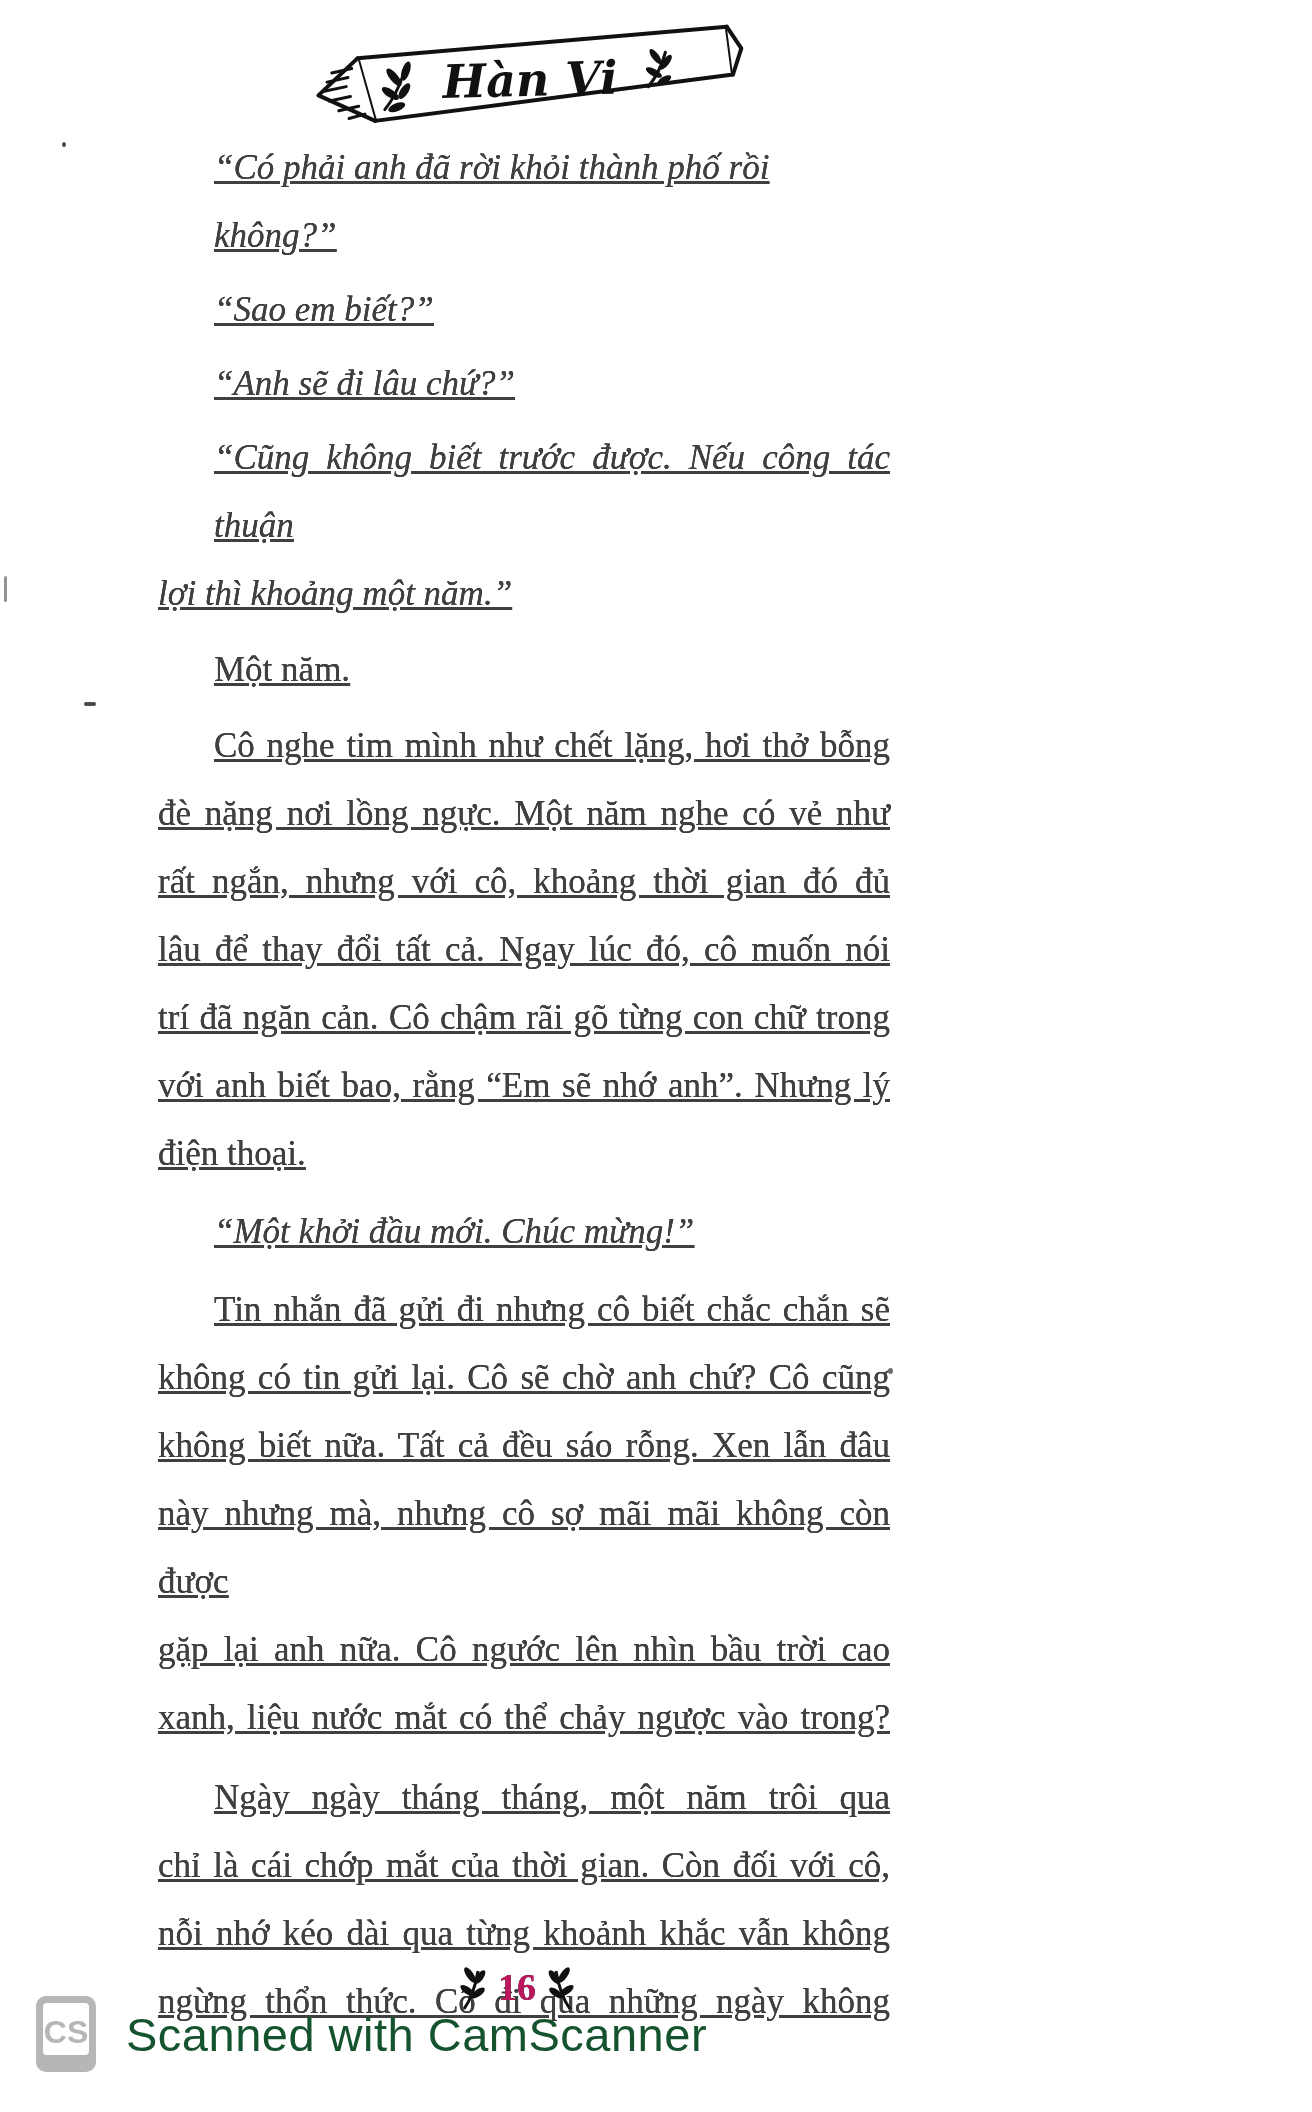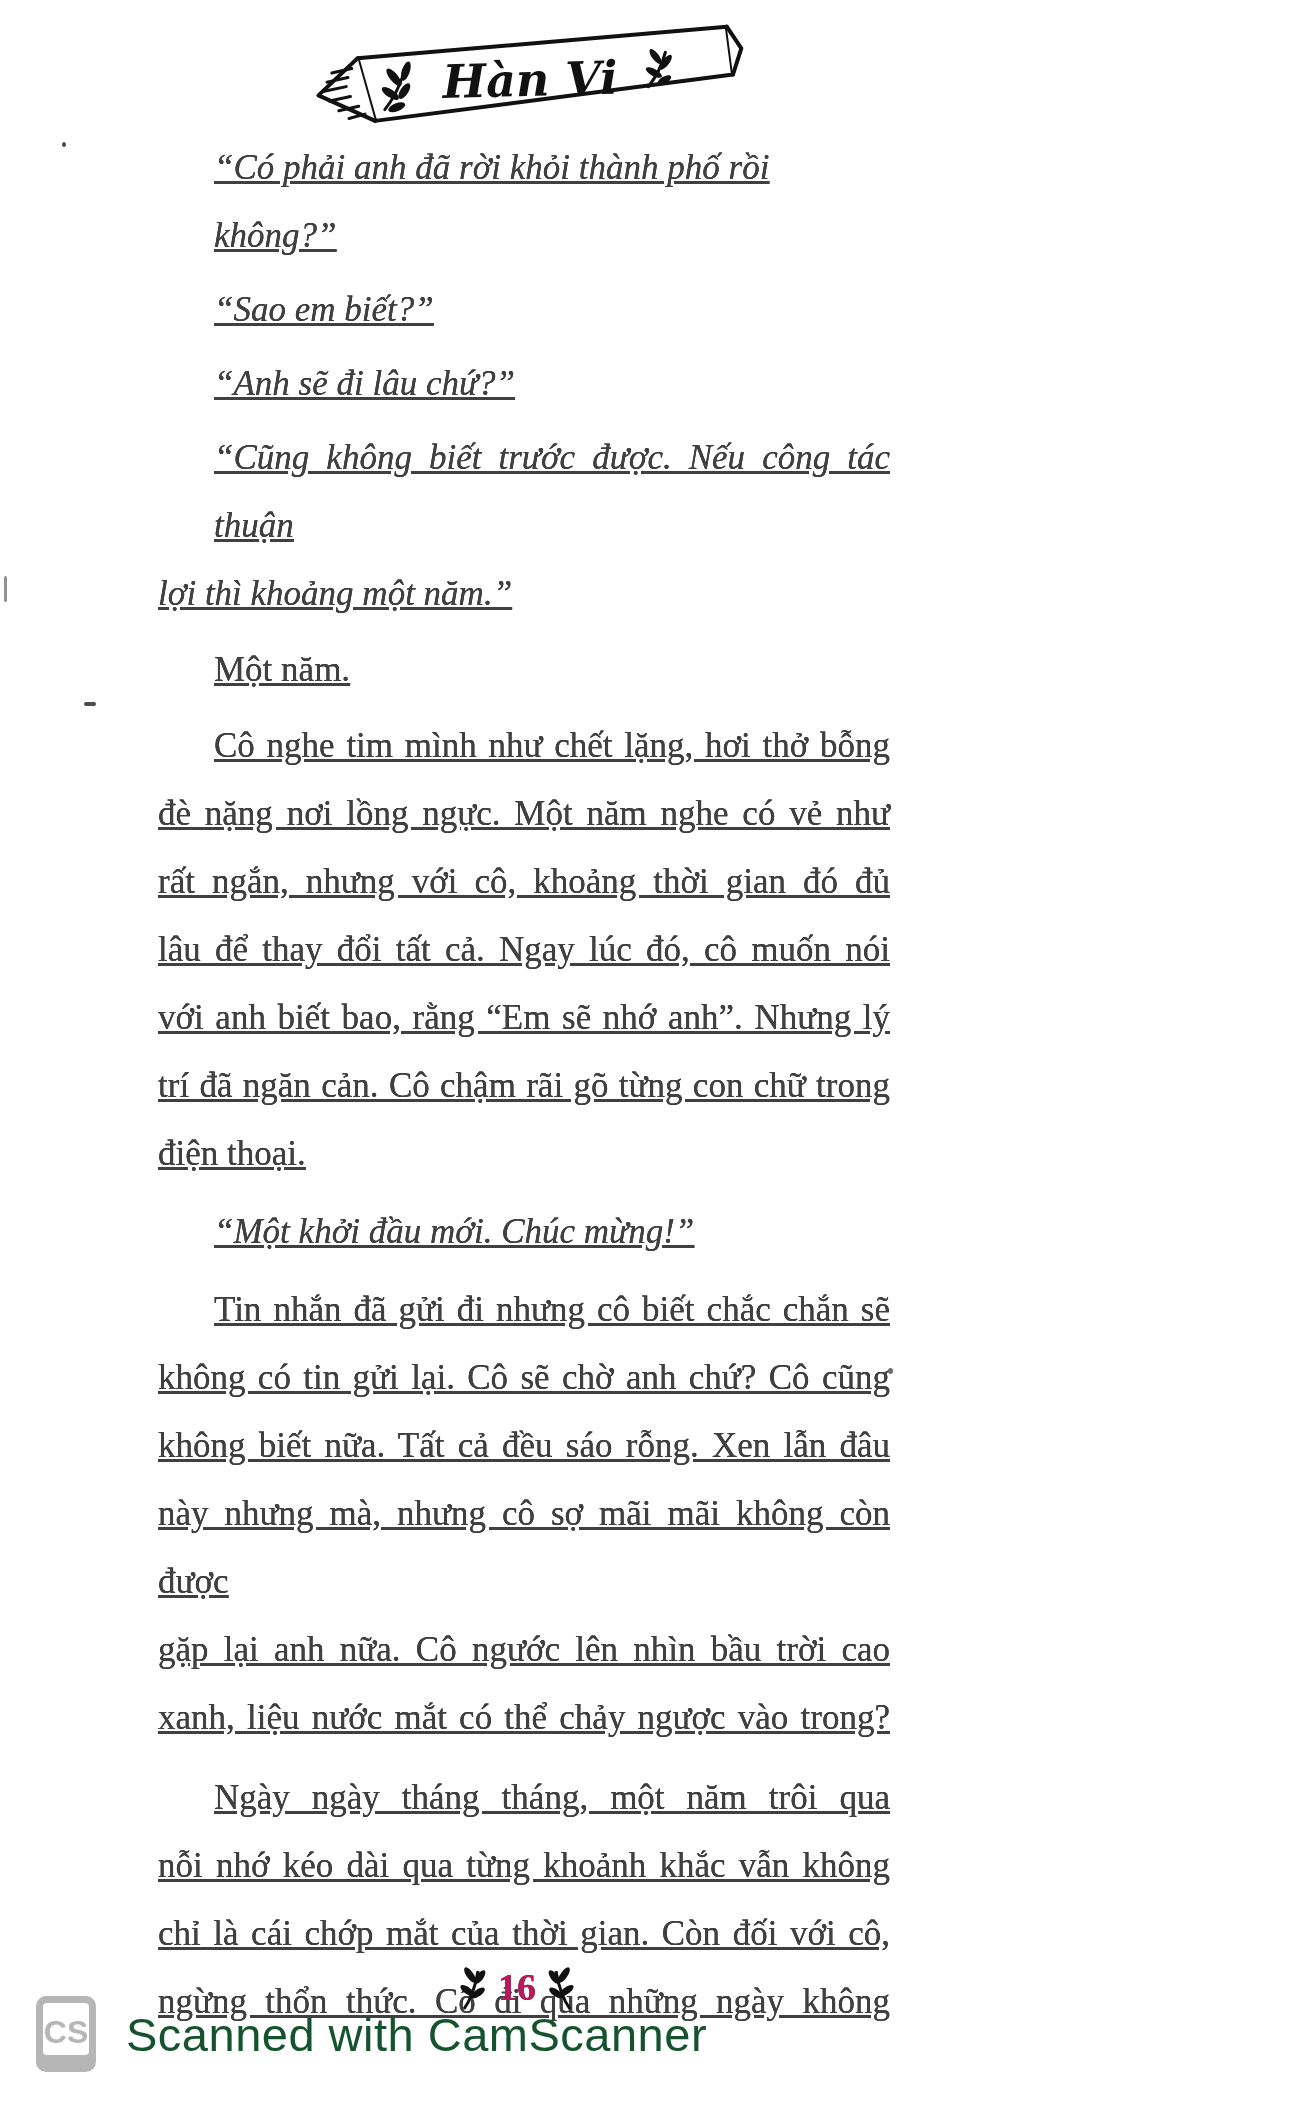--- a/index.html
+++ b/index.html
@@ -96,33 +96,33 @@
       <div class="line it ind">“Có phải anh đã rời khỏi thành phố rồi không?”</div>
       <div class="line it ind" style="margin-top: 6px;">“Sao em biết?”</div>
       <div class="line it ind" style="margin-top: 6px;">“Anh sẽ đi lâu chứ?”</div>
       <div class="line it ind st" style="margin-top: 6px;">“Cũng không biết trước được. Nếu công tác thuận</div>
       <div class="line it">lợi thì khoảng một năm.”</div>
       <div class="line ind" style="margin-top: 8px;">Một năm.</div>
       <div class="line ind st" style="margin-top: 8px;">Cô nghe tim mình như chết lặng, hơi thở bỗng</div>
       <div class="line st">đè nặng nơi lồng ngực. Một năm nghe có vẻ như</div>
       <div class="line st">rất ngắn, nhưng với cô, khoảng thời gian đó đủ</div>
       <div class="line st">lâu để thay đổi tất cả. Ngay lúc đó, cô muốn nói</div>
+      <div class="line st">trí đã ngăn cản. Cô chậm rãi gõ từng con chữ trong</div>
       <div class="line st">với anh biết bao, rằng “Em sẽ nhớ anh”. Nhưng lý</div>
-      <div class="line st">trí đã ngăn cản. Cô chậm rãi gõ từng con chữ trong</div>
       <div class="line">điện thoại.</div>
       <div class="line it ind" style="margin-top: 10px;">“Một khởi đầu mới. Chúc mừng!”</div>
       <div class="line ind st" style="margin-top: 10px;">Tin nhắn đã gửi đi nhưng cô biết chắc chắn sẽ</div>
       <div class="line st">không có tin gửi lại. Cô sẽ chờ anh chứ? Cô cũng</div>
       <div class="line st">không biết nữa. Tất cả đều sáo rỗng. Xen lẫn đâu</div>
       <div class="line st">này nhưng mà, nhưng cô sợ mãi mãi không còn được</div>
       <div class="line st">gặp lại anh nữa. Cô ngước lên nhìn bầu trời cao</div>
       <div class="line st">xanh, liệu nước mắt có thể chảy ngược vào trong?</div>
       <div class="line ind st" style="margin-top: 12px;">Ngày ngày tháng tháng, một năm trôi qua</div>
+      <div class="line st">chỉ là cái chớp mắt của thời gian. Còn đối với cô,</div>
       <div class="line st">nỗi nhớ kéo dài qua từng khoảnh khắc vẫn không</div>
-      <div class="line st">chỉ là cái chớp mắt của thời gian. Còn đối với cô,</div>
       <div class="line st">ngừng thổn thức. Cô đi qua những ngày không</div>
     </div>
 
   <div class="footer">
     <svg width="32" height="48" viewBox="0 0 32 48">
       <g fill="#111111">
         <path d="M6,46 Q16,32 20,8" stroke="#111111" stroke-width="3" fill="none"></path>
         <ellipse cx="12" cy="12" rx="3.5" ry="9" transform="rotate(-35 12 12)"></ellipse>
         <ellipse cx="22" cy="14" rx="3.5" ry="8" transform="rotate(35 22 14)"></ellipse>
         <ellipse cx="10" cy="28" rx="3.5" ry="9" transform="rotate(-55 10 28)"></ellipse>

